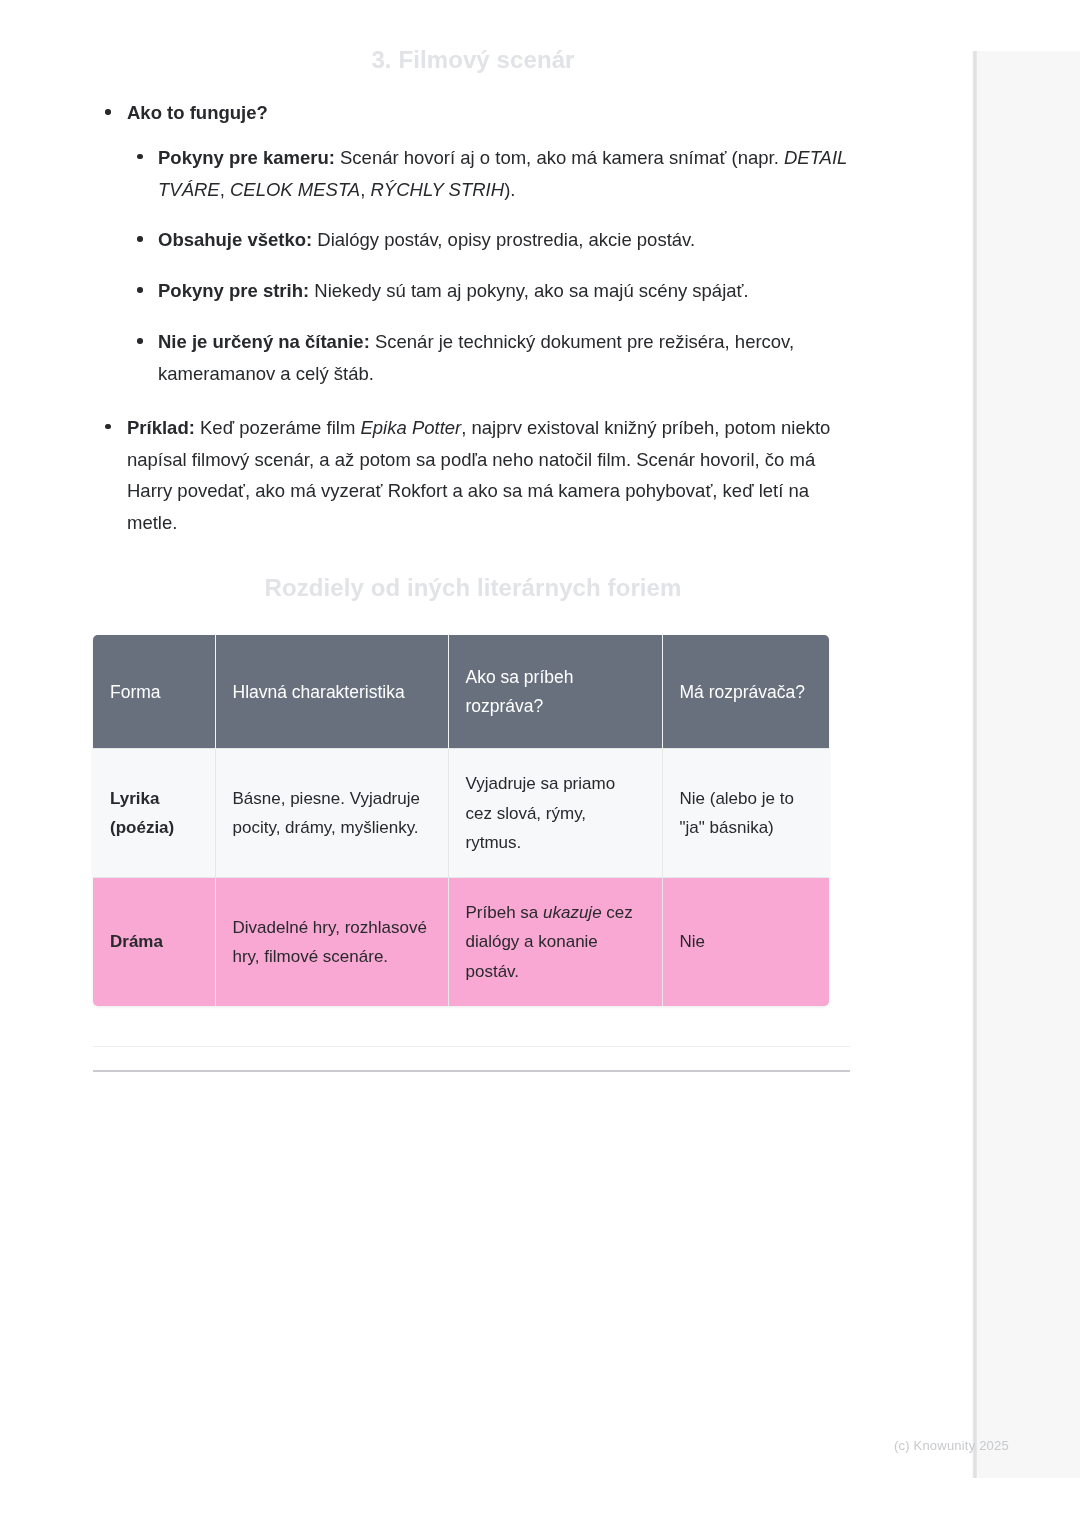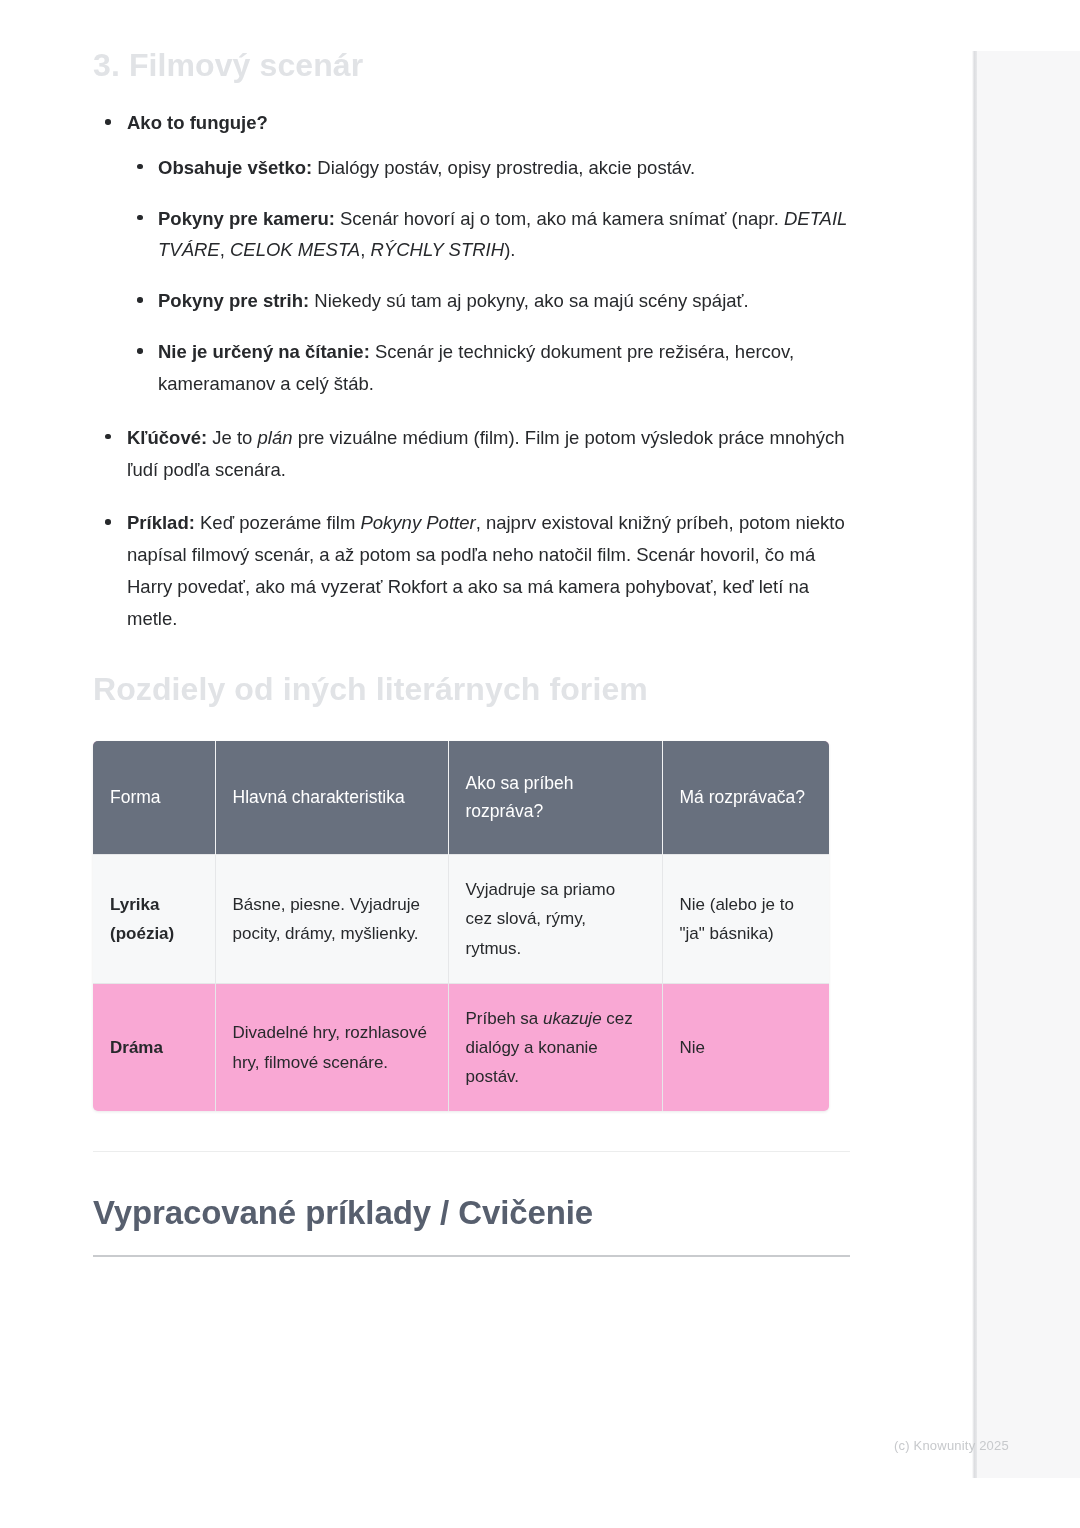--- a/index.html
+++ b/index.html
@@ -46,26 +46,27 @@
   }
 
   .content {
     position: absolute;
     left: 93px;
     top: 45px;
     width: 760px;
   }
 
   h2.faded-heading {
-    font-size: 32px;
+    font-size: 24px;
     font-weight: 700;
     color: #e1e3e6;
     margin: 0 0 22px 0;
     letter-spacing: 0.1px;
     line-height: 1.25;
+    text-align: center;
   }
 
   h2.faded-heading.second {
     margin: 34px 0 32px 0;
   }
 
   ul.lvl1 {
     list-style: none;
     margin: 0;
     padding: 0;
@@ -204,27 +205,26 @@
 <div id="right-panel"></div>
 <div id="right-divider"></div>
 
 <div id="page">
   <div class="content">
 
     <h2 class="faded-heading">3. Filmový scenár</h2>
 
     <ul class="lvl1" id="main-list">
         <li><span style="font-weight: 700;">Ako to funguje?</span><ul class="lvl2">
+            <li><span style="font-weight: 700;">Pokyny pre kameru:</span><span> Scenár hovorí aj o tom, ako má kamera snímať (napr. </span><span style="font-style: italic;">DETAIL TVÁRE</span><span>, </span><span style="font-style: italic;">CELOK MESTA</span><span>, </span><span style="font-style: italic;">RÝCHLY STRIH</span><span>).</span></li>
             <li><span style="font-weight: 700;">Obsahuje všetko:</span><span> Dialógy postáv, opisy prostredia, akcie postáv.</span></li>
-            <li><span style="font-weight: 700;">Pokyny pre kameru:</span><span> Scenár hovorí aj o tom, ako má kamera snímať (napr. </span><span style="font-style: italic;">DETAIL TVÁRE</span><span>, </span><span style="font-style: italic;">CELOK MESTA</span><span>, </span><span style="font-style: italic;">RÝCHLY STRIH</span><span>).</span></li>
             <li><span style="font-weight: 700;">Pokyny pre strih:</span><span> Niekedy sú tam aj pokyny, ako sa majú scény spájať.</span></li>
             <li><span style="font-weight: 700;">Nie je určený na čítanie:</span><span> Scenár je technický dokument pre režiséra, hercov, kameramanov a celý štáb.</span></li>
           </ul></li>
-        <li><span style="font-weight: 700;">Kľúčové:</span><span> Je to </span><span style="font-style: italic;">plán</span><span> pre vizuálne médium (film). Film je potom výsledok práce mnohých ľudí podľa scenára.</span></li>
-        <li><span style="font-weight: 700;">Príklad:</span><span> Keď pozeráme film </span><span style="font-style: italic;">Pokyny Potter</span><span>, najprv existoval knižný príbeh, potom niekto napísal filmový scenár, a až potom sa podľa neho natočil film. Scenár hovoril, čo má Harry povedať, ako má vyzerať Rokfort a ako sa má kamera pohybovať, keď letí na metle.</span></li>
+        <li><span style="font-weight: 700;">Príklad:</span><span> Keď pozeráme film </span><span style="font-style: italic;">Epika Potter</span><span>, najprv existoval knižný príbeh, potom niekto napísal filmový scenár, a až potom sa podľa neho natočil film. Scenár hovoril, čo má Harry povedať, ako má vyzerať Rokfort a ako sa má kamera pohybovať, keď letí na metle.</span></li>
       </ul>
 
     <h2 class="faded-heading second">Rozdiely od iných literárnych foriem</h2>
 
     <div class="table-wrap">
       <table class="forms">
         <colgroup>
           <col class="c0">
             <col class="c1">
             <col class="c2">
@@ -250,20 +250,19 @@
               <td>Divadelné hry, rozhlasové hry, filmové scenáre.</td>
               <td><span>Príbeh sa </span><span style="font-style: italic;">ukazuje</span><span> cez dialógy a konanie postáv.</span></td>
               <td>Nie</td>
             </tr>
           </tbody>
       </table>
     </div>
 
     <hr class="rule-top">
 
-    <h1 class="big-heading">Vypracované príklady / Cvičenie</h1>
 
     <hr class="rule-under">
 
   </div>
 </div>
 
 <div id="footer-credit">(c) Knowunity 2025</div>
 
 </body></html>

